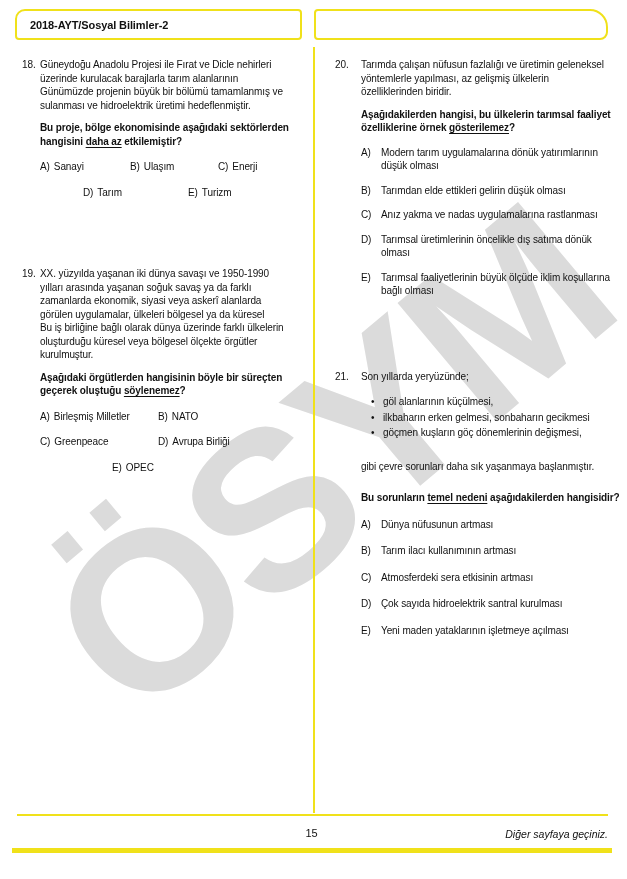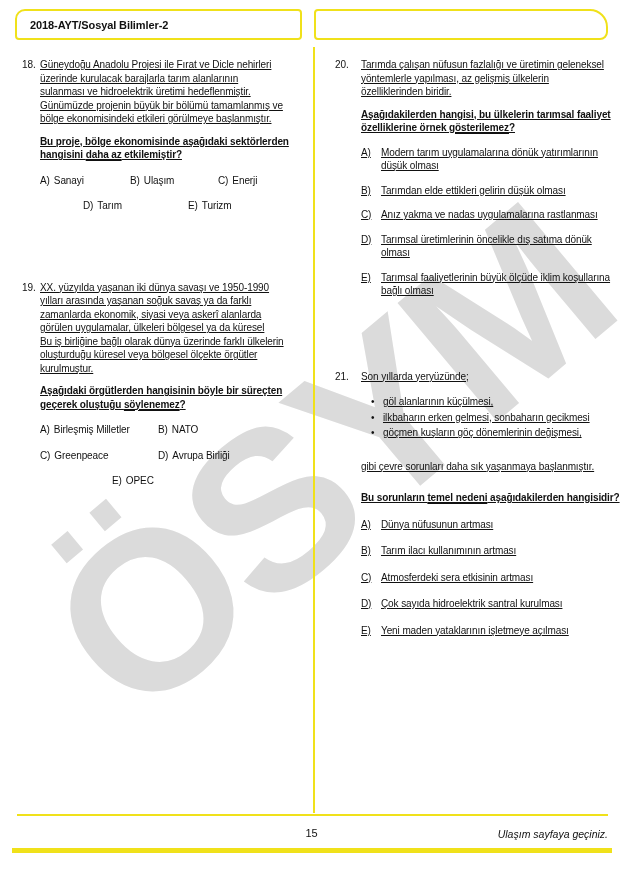--- a/index.html
+++ b/index.html
@@ -36,21 +36,21 @@
   }
   
   .divider{position:absolute;left:313px;top:47px;width:2px;height:766px;background:var(--yellow);z-index:1;}
   
   .col{position:absolute;top:58px;font-size:10px;line-height:13.5px;letter-spacing:-0.1px;z-index:1;}
   .col-left{left:22px;width:288px;}
   .col-right{left:335px;width:285px;}
   .question{display:flex;}
   .qnum{font-weight:normal;flex:0 0 18px;}
   .col-right .qnum{flex:0 0 26px;}
-  .qbody{flex:1;min-width:0;text-decoration:underline;}
+  .qbody{flex:1;min-width:0;}
   .intro div{white-space:nowrap;}
   .stem{font-weight:bold;margin:9px 0 0 0;}
   .stem-late{margin-top:18px;}
   .ul{text-decoration:underline;text-underline-offset:2px;}
   
   .optrow{margin-top:12px;white-space:nowrap;}
   .cell{display:inline-block;}
   .w90{width:90px;} .w88{width:88px;} .w109{width:105px;} .w118{width:118px;}
   .ind43{padding-left:43px;} .ind72{padding-left:72px;}
   .ol{margin-right:4px;}
@@ -91,23 +91,22 @@
   <div class="divider"></div>
 
   <div class="col col-left">
 
     <div class="question">
       <div class="qnum">18.</div>
       <div class="qbody">
         <div class="intro">
             <div>Güneydoğu Anadolu Projesi ile Fırat ve Dicle nehirleri</div>
             <div>üzerinde kurulacak barajlarla tarım alanlarının</div>
+            <div>Günümüzde projenin büyük bir bölümü tamamlanmış ve</div>
             <div>sulanması ve hidroelektrik üretimi hedeflenmiştir.</div>
-            <div>Günümüzde projenin büyük bir bölümü tamamlanmış ve</div>
-            <div>bölge ekonomisindeki etkileri görülmeye başlanmıştır.</div>
           </div>
         <p class="stem"><span>Bu proje, bölge ekonomisinde aşağıdaki sektörlerden hangisini </span><span class="ul">daha az</span><span> etkilemiştir?</span></p>
         <div class="optrow">
           <span class="cell w90"><span class="ol">A)</span><span>Sanayi</span></span><span class="cell w88"><span class="ol">B)</span><span>Ulaşım</span></span><span class="cell"><span class="ol">C)</span><span>Enerji</span></span>
         </div>
         <div class="optrow ind43">
           <span class="cell w109"><span class="ol">D)</span><span>Tarım</span></span><span class="cell"><span class="ol">E)</span><span>Turizm</span></span>
         </div>
       </div>
     </div>
@@ -207,17 +206,17 @@
           <span class="opt-text">Yeni maden yataklarının işletmeye açılması</span>
         </div>
       </div>
     </div>
 
   </div>
 
   <div class="footer-rule-top"></div>
   <div class="footer-text">
     <span class="page-number">15</span>
-    <span class="next-note">Ulaşım sayfaya geçiniz.</span>
+    <span class="next-note">Diğer sayfaya geçiniz.</span>
   </div>
   <div class="footer-rule-bottom"></div>
 
 </div>
 
 </body></html>

